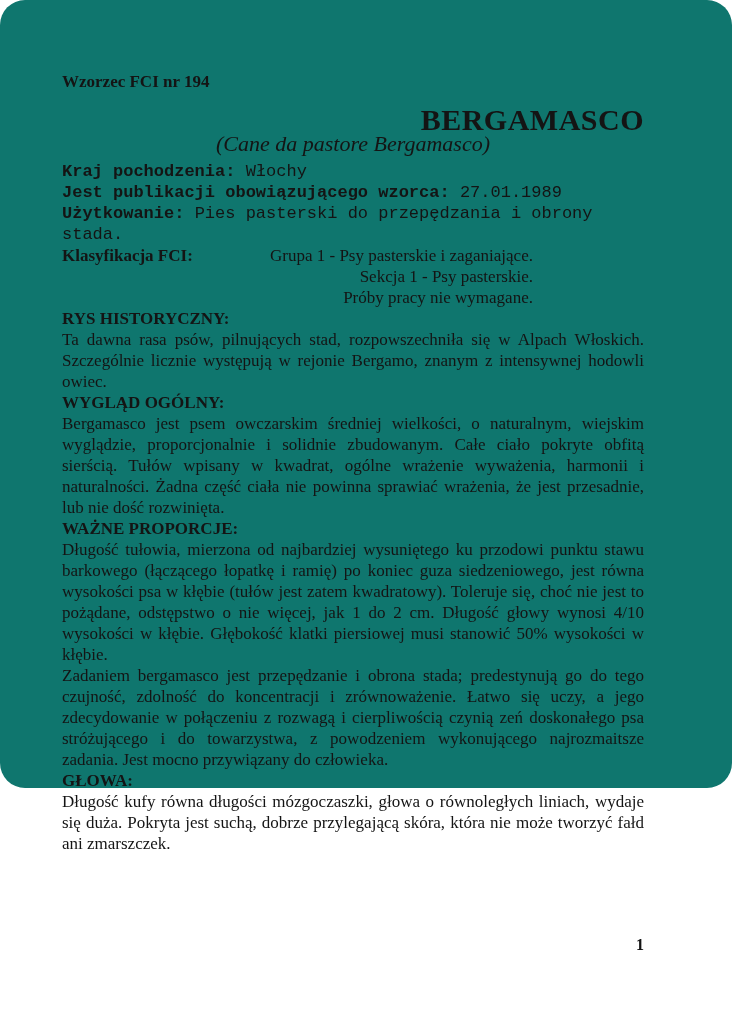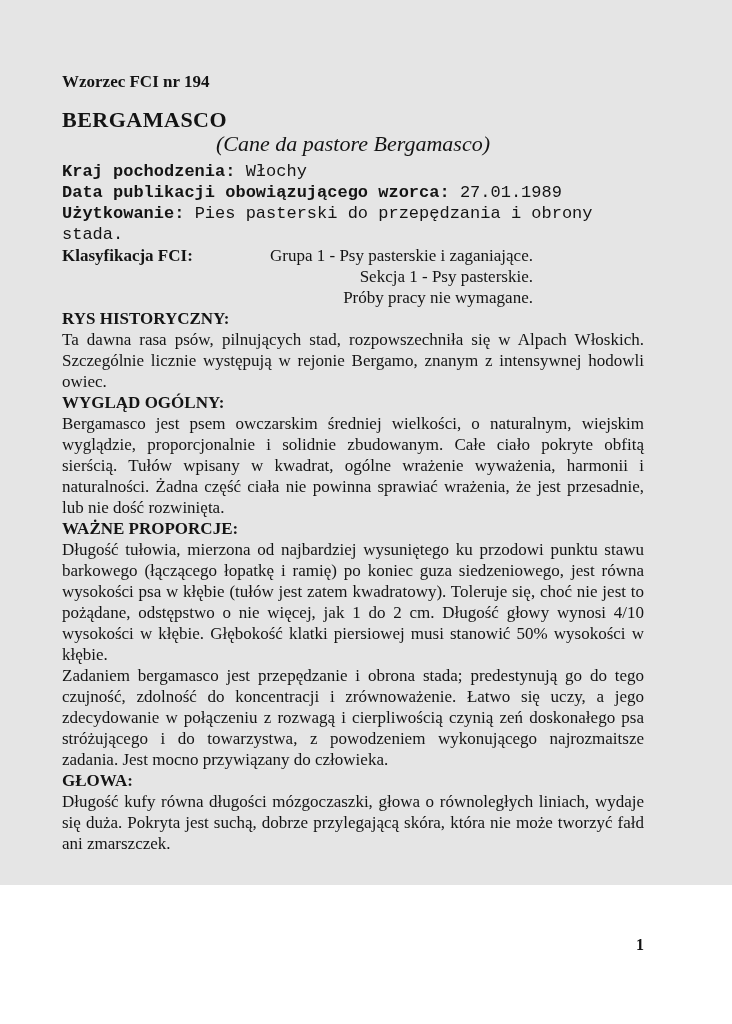--- a/index.html
+++ b/index.html
@@ -10,39 +10,40 @@
   body {
     width: 732px;
     height: 1024px;
     font-family: "Liberation Serif", serif;
     color: #141414;
     overflow: hidden;
   }
   .page {
     position: relative;
     width: 732px;
-    height: 885px;
-    background: #e5e5e5;
+    height: 788px;
+    background: #0f766e;
+    border-radius: 25px;
   }
   .content {
     position: absolute;
     left: 62px;
     top: 71px;
     width: 582px;
     font-size: 17px;
     line-height: 21px;
   }
   .doc-ref {
     font-weight: bold;
     margin: 0 0 15px 0;
   }
   .title {
-    text-align: left;
+    text-align: right;
     font-weight: bold;
-    font-size: 22px;
+    font-size: 30px;
     line-height: 26px;
     letter-spacing: 0.5px;
     margin: 0;
   }
   .subtitle {
     text-align: center;
     font-style: italic;
     font-size: 22px;
     line-height: 22px;
     margin: 0 0 6px 0;
@@ -95,21 +96,21 @@
 <div class="page">
   <div class="content">
 
     <p class="doc-ref">Wzorzec FCI nr 194</p>
 
     <h1 class="title">BERGAMASCO</h1>
     <p class="subtitle">(Cane da pastore Bergamasco)</p>
 
     <p class="meta-line"><span class="meta-label">Kraj pochodzenia:</span> <span>Włochy</span></p>
 
-    <p class="meta-line"><span class="meta-label">Data publikacji obowiązującego wzorca:</span> <span>27.01.1989</span></p>
+    <p class="meta-line"><span class="meta-label">Jest publikacji obowiązującego wzorca:</span> <span>27.01.1989</span></p>
 
     <p class="meta-line"><span class="meta-label">Użytkowanie:</span> <span>Pies pasterski do przepędzania i obrony stada.</span></p>
 
     <div class="classification">
       <span class="meta-label">Klasyfikacja FCI:</span>
       <div class="classification-lines">
         <p>Grupa 1 - Psy pasterskie i zaganiające.</p>
         <p>Sekcja 1 - Psy pasterskie.</p>
         <p>Próby pracy nie wymagane.</p>
       </div>

